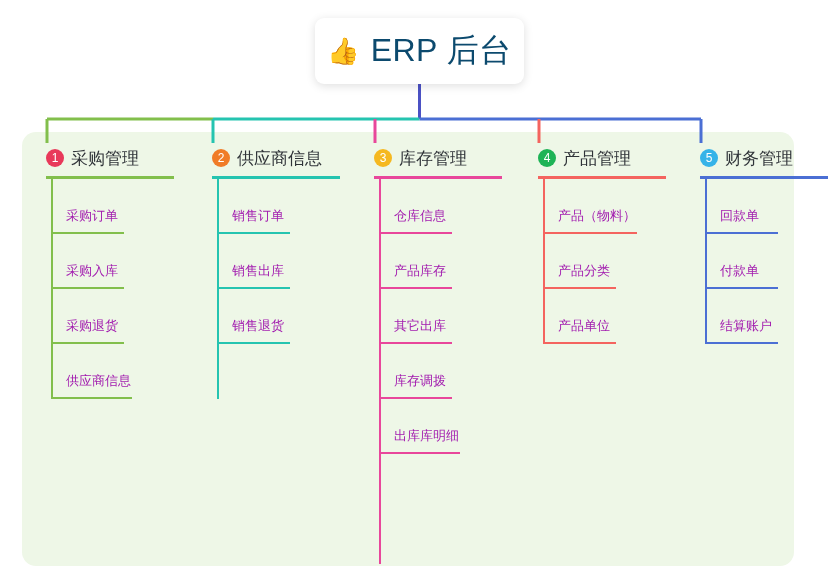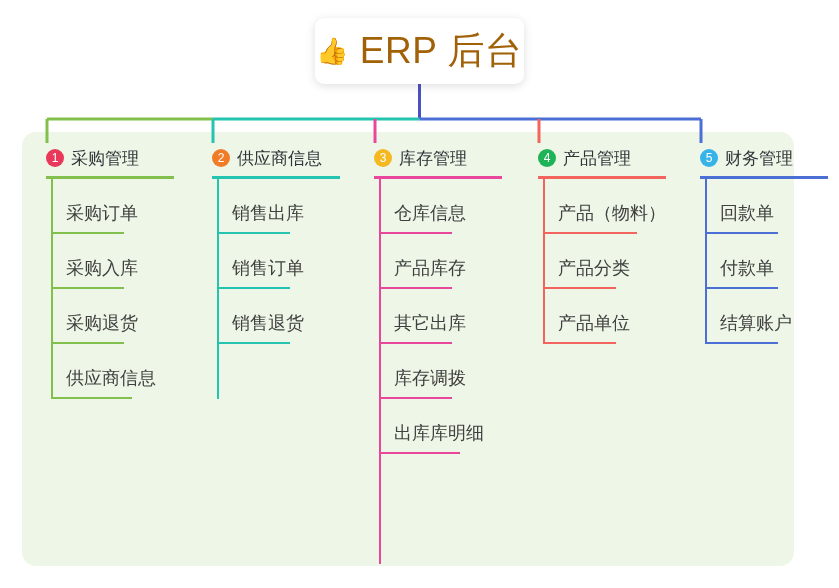--- a/index.html
+++ b/index.html
@@ -35,22 +35,22 @@
     align-items: center;
     justify-content: center;
     gap: 11px;
     box-sizing: border-box;
   }
   .root-emoji {
     font-size: 26px;
     line-height: 1;
   }
   .root-title {
-    font-size: 37px;
-    color: #a16207;
+    font-size: 32px;
+    color: #0c4a6e;
     letter-spacing: 0.5px;
     white-space: nowrap;
   }
 
   
   .panel {
     position: absolute;
     left: 22px;
     top: 132px;
     width: 772px;
@@ -121,22 +121,22 @@
   .leaf {
     position: relative;
     height: 55px;
     box-sizing: border-box;
     padding-left: 14px;
   }
   .leaf-text {
     position: absolute;
     left: 14px;
     bottom: 9px;
-    font-size: 18px;
-    color: #404040;
+    font-size: 13px;
+    color: #a21caf;
     white-space: nowrap;
   }
   .leaf-rule {
     position: absolute;
     left: 0;
     bottom: 0;
     height: 2px;
     width: 92px;
   }
 </style>
@@ -193,28 +193,28 @@
       </div>
       <div class="column" style="left: 196px;">
         <div class="col-head">
           <span class="badge" style="background: rgb(240, 124, 40);">2</span>
           <span class="col-title">供应商信息</span>
         </div>
         <div class="col-rule" style="background: rgb(37, 196, 176);"></div>
         <div class="leaf-list">
           <div class="spine" style="background: rgb(37, 196, 176); height: 220px;"></div>
           <div class="leaf">
+            <span class="leaf-text">销售订单</span>
+            <div class="leaf-rule" style="background: rgb(37, 196, 176); width: 72px;"></div>
+          </div>
+          <div class="leaf">
             <span class="leaf-text">销售出库</span>
             <div class="leaf-rule" style="background: rgb(37, 196, 176); width: 72px;"></div>
           </div>
           <div class="leaf">
-            <span class="leaf-text">销售订单</span>
-            <div class="leaf-rule" style="background: rgb(37, 196, 176); width: 72px;"></div>
-          </div>
-          <div class="leaf">
             <span class="leaf-text">销售退货</span>
             <div class="leaf-rule" style="background: rgb(37, 196, 176); width: 72px;"></div>
           </div>
         </div>
       </div>
       <div class="column" style="left: 358px;">
         <div class="col-head">
           <span class="badge" style="background: rgb(245, 184, 32);">3</span>
           <span class="col-title">库存管理</span>
         </div>

